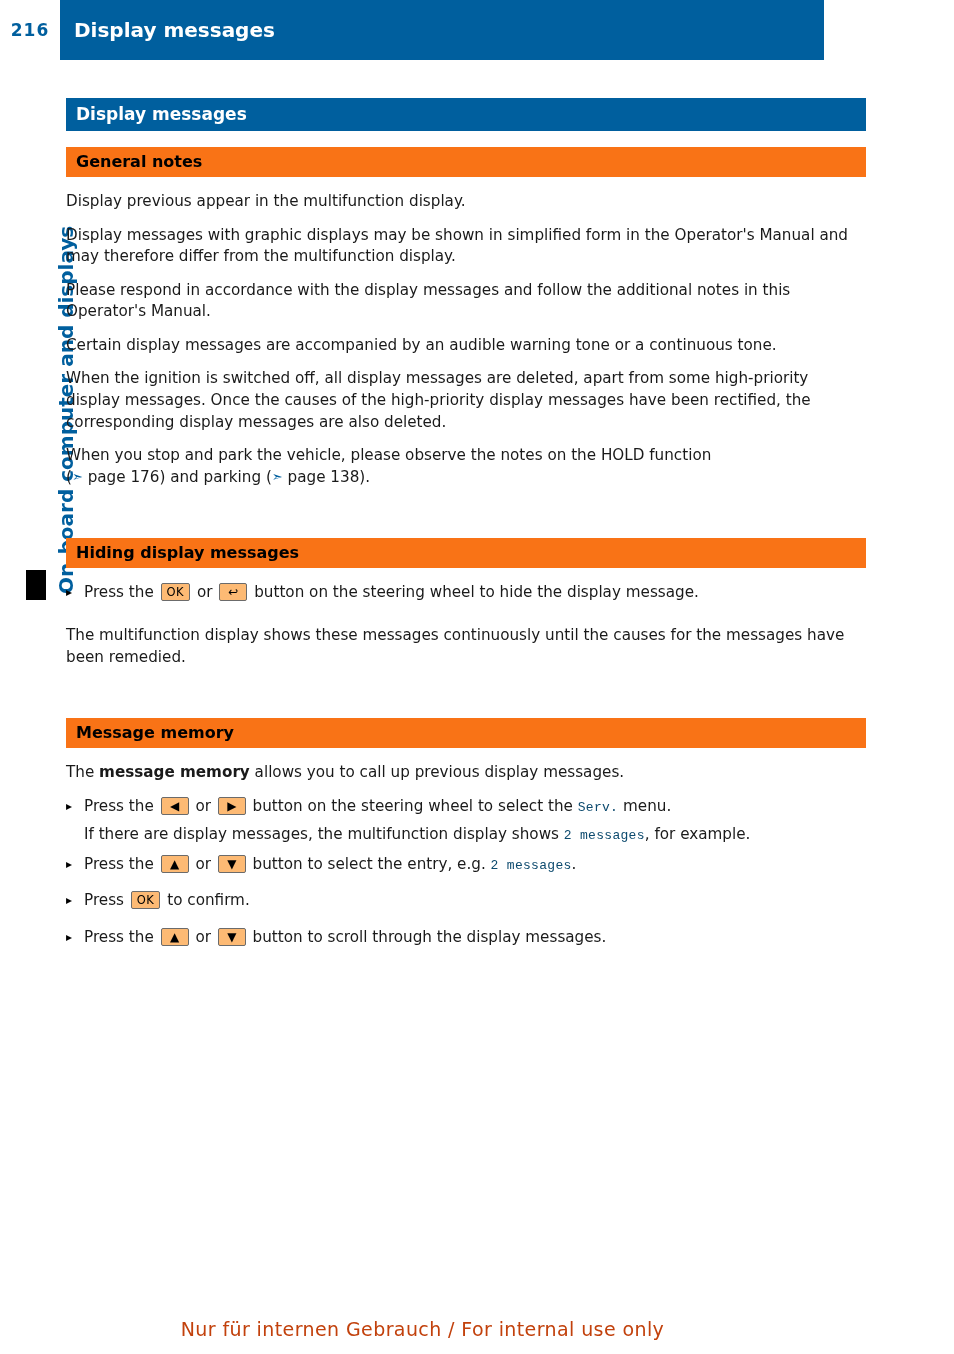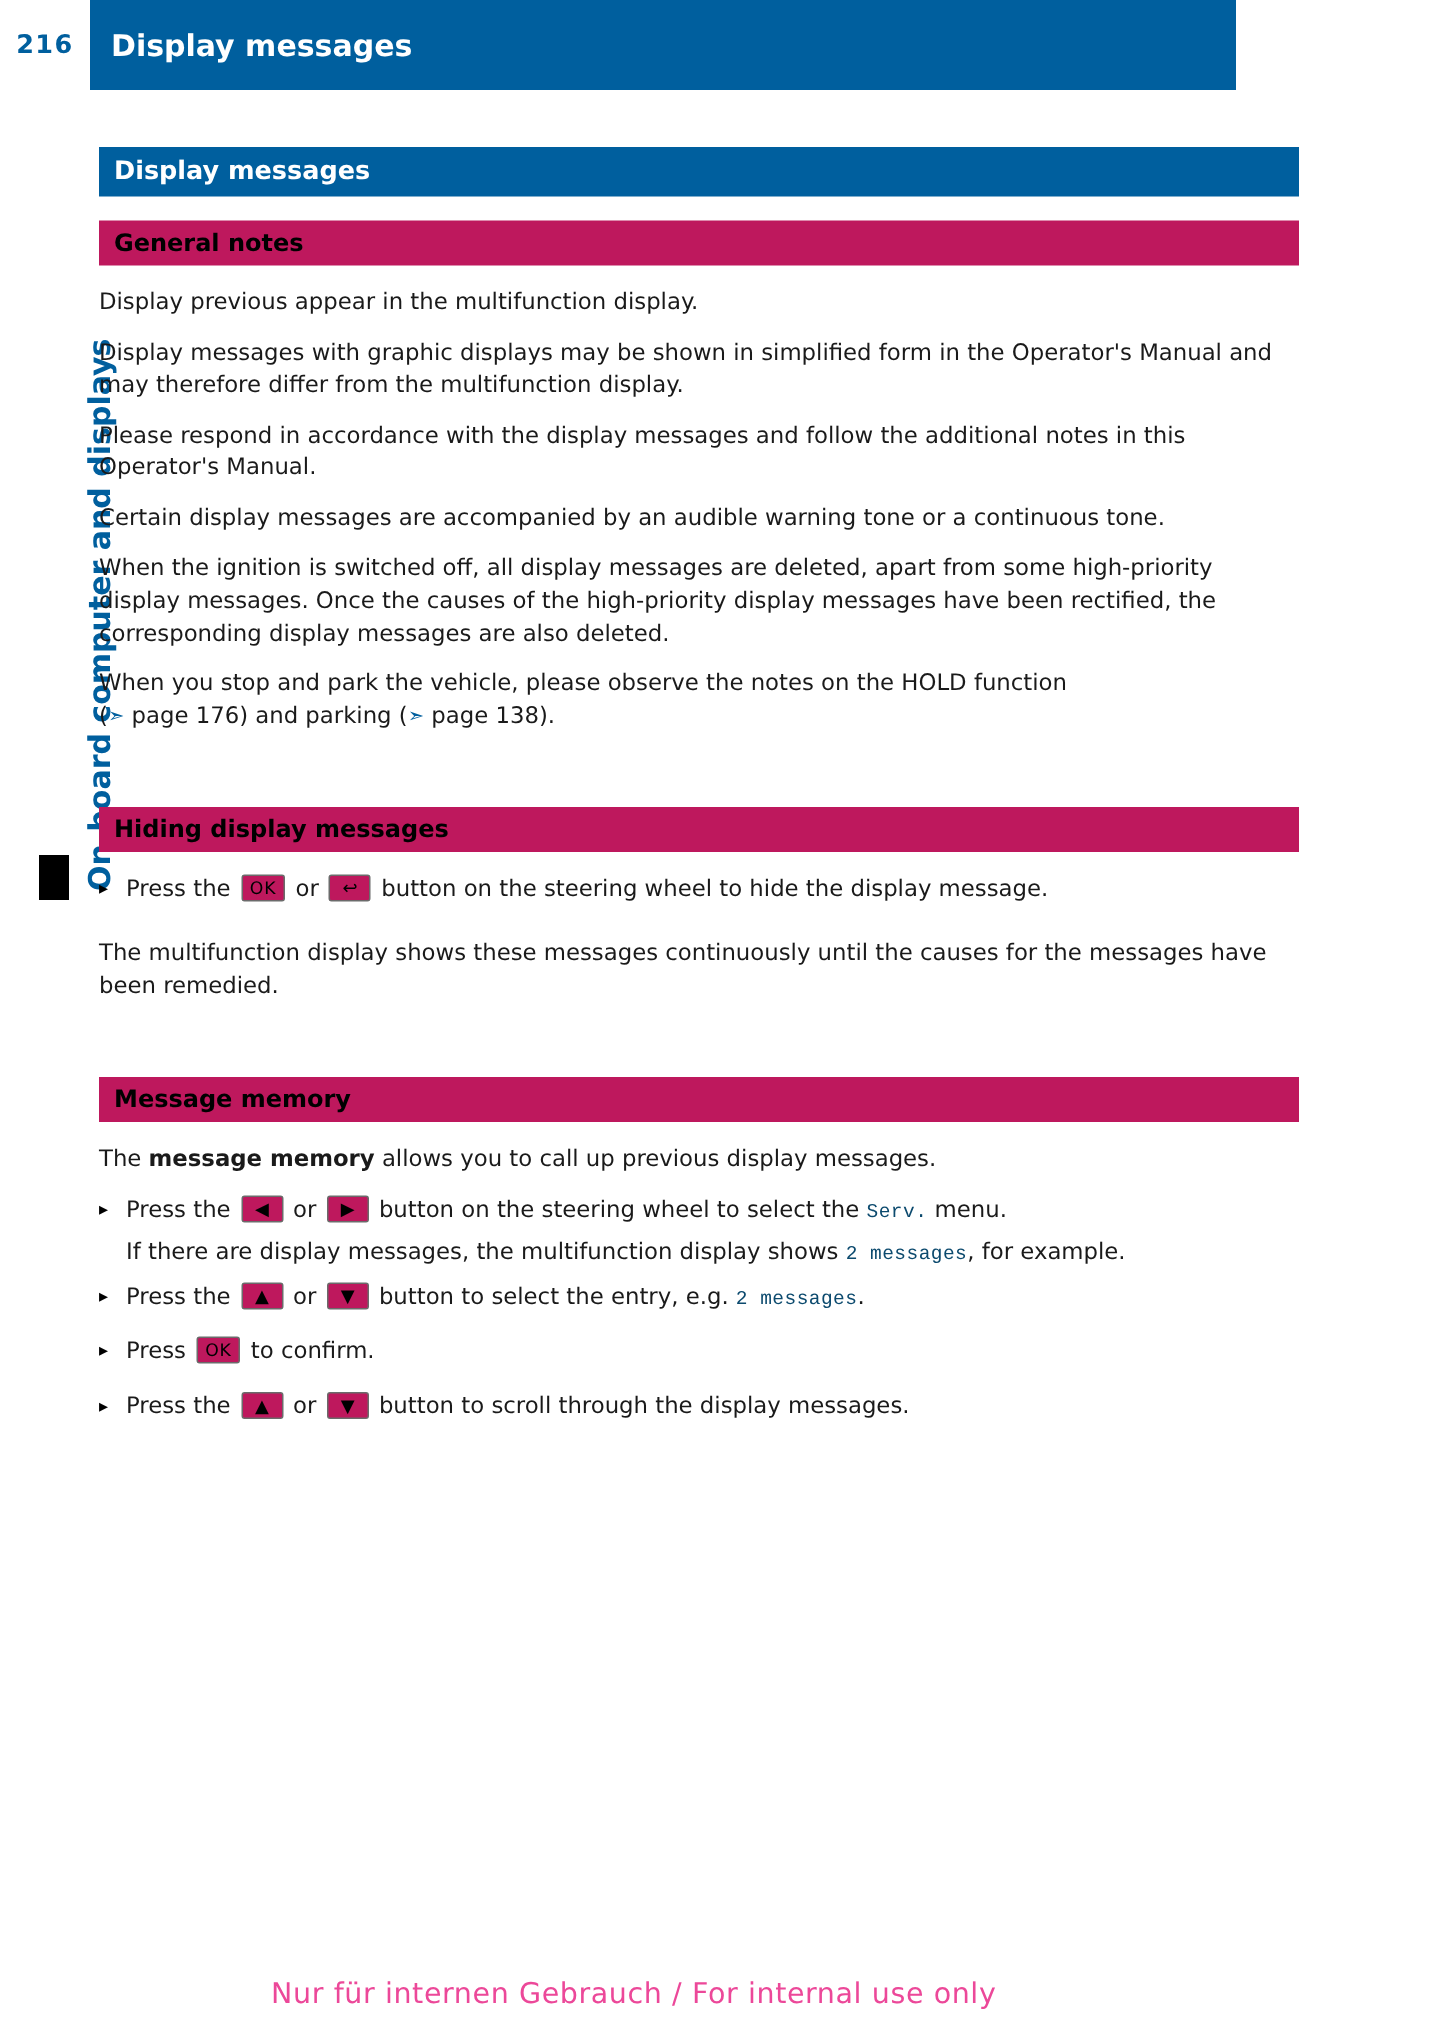--- a/index.html
+++ b/index.html
@@ -85,21 +85,21 @@
   }
   .band-blue {
     background: #005f9e;
     color: #ffffff;
     font-weight: bold;
     font-size: 17px;
     padding: 6px 10px 7px 10px;
     margin-bottom: 16px;
   }
   .band-gray {
-    background: #be185d;
+    background: #f97316;
     color: #000000;
     font-weight: bold;
     font-size: 16px;
     padding: 5px 10px 6px 10px;
     margin-bottom: 14px;
   }
   p.para {
     font-size: 15.2px;
     line-height: 1.42;
     color: #1a1a1a;
@@ -127,21 +127,21 @@
     padding-left: 18px;
     font-size: 15.2px;
     line-height: 1.42;
     color: #1a1a1a;
   }
   
   .key {
     display: inline-block;
     border: 1px solid #6b6b6b;
     border-radius: 2px;
-    background: #be185d;
+    background: #fdba74;
     font-family: "DejaVu Sans", sans-serif;
     font-size: 12px;
     line-height: 14px;
     padding: 1px 5px;
     vertical-align: 1px;
     margin: 0 2px;
     color: #000;
     min-width: 16px;
     text-align: center;
   }
@@ -160,21 +160,21 @@
     font-size: 13px;
     vertical-align: 1px;
   }
   
   .footer {
     position: absolute;
     left: 0;
     top: 1318px;
     width: 845px;
     text-align: center;
-    color: #ec4899;
+    color: #c2410c;
     font-size: 19px;
     letter-spacing: .4px;
     font-family: "DejaVu Sans", sans-serif;
   }
 </style>
 </head>
 <body>
 
 <div class="page-header">
   <div class="page-number">216</div>

